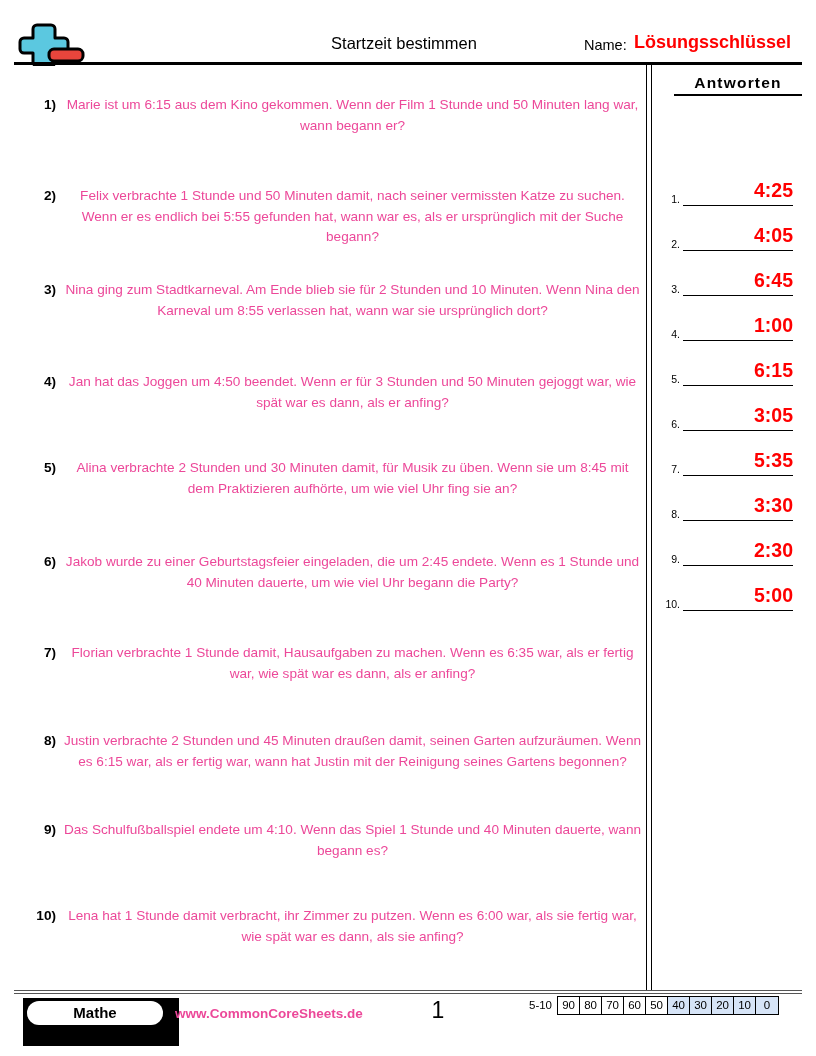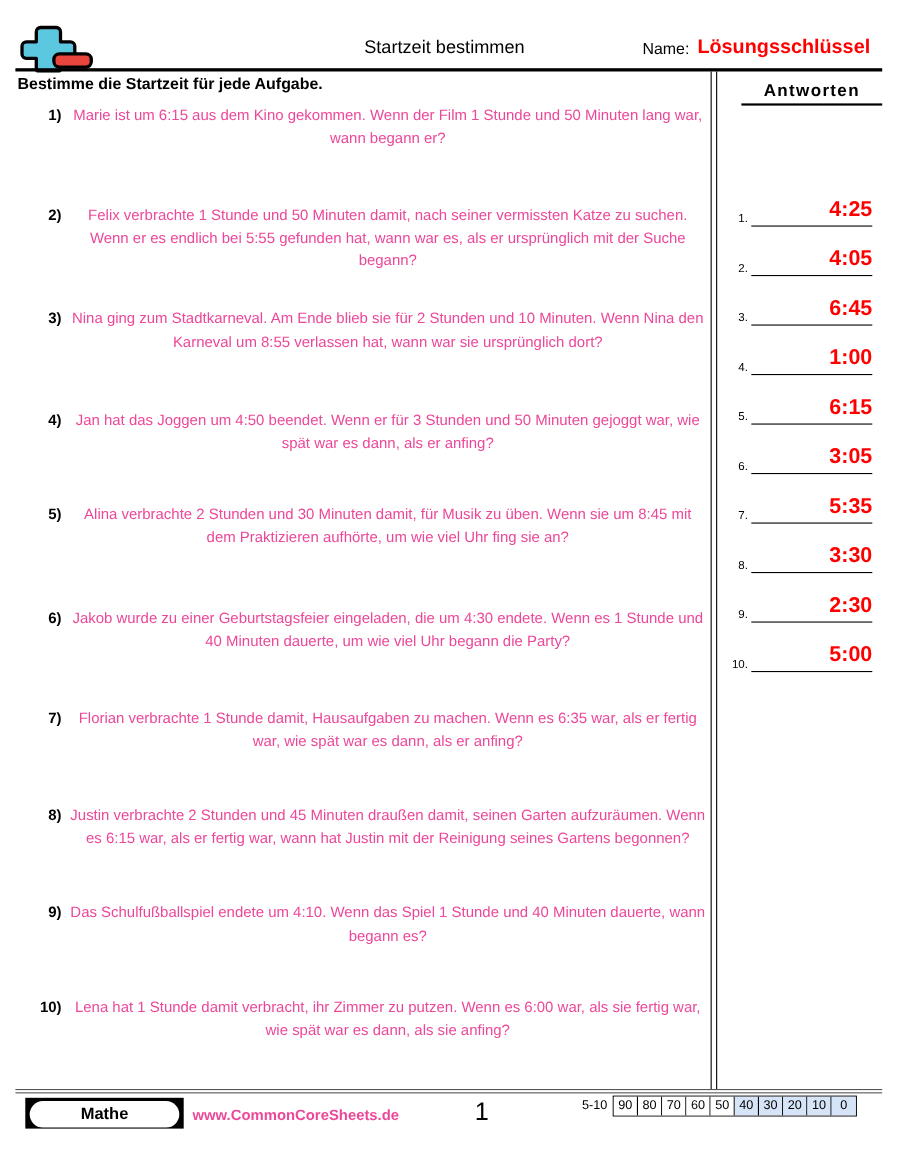--- a/index.html
+++ b/index.html
@@ -213,23 +213,24 @@
     width: 788px;
     height: 0;
     border-top: 1.2px solid #555;
   }
 
   .subject-badge {
     position: absolute;
     left: 23px;
     top: 998px;
     width: 144px;
-    height: 28px;
+    height: 48px;
     background: #000;
     display: block;
+    padding-left: 12px;
   }
   .subject-badge .pill {
     position: absolute;
     left: 4px;
     top: 3px;
     width: 136px;
     height: 24px;
     background: #fff;
     border-radius: 12px;
     text-align: center;
@@ -306,21 +307,20 @@
         <path d="M21 3 h14 a4 4 0 0 1 4 4 v9 h9 a4 4 0 0 1 4 4 v7 a4 4 0 0 1 -4 4 h-9 v9 a4 4 0 0 1 -4 4 h-14 a4 4 0 0 1 -4 -4 v-9 h-9 a4 4 0 0 1 -4 -4 v-7 a4 4 0 0 1 4 -4 h9 v-9 a4 4 0 0 1 4 -4 z" fill="#5bc8e0" stroke="#000" stroke-width="3" stroke-linejoin="round"></path>
         <rect x="33" y="27" width="34" height="12" rx="5" ry="5" fill="#e8453c" stroke="#000" stroke-width="3"></rect>
       </svg>
     </div>
     <div class="worksheet-title">Startzeit bestimmen</div>
     <div class="name-label">Name:</div>
     <div class="answer-key-label">Lösungsschlüssel</div>
   </div>
   <div class="header-rule"></div>
 
-  <div class="directions">Bestimme die Startzeit für jede Aufgabe.</div>
 
   <div class="divider">
     <i class="a"></i>
       <i class="b"></i>
   </div>
 
   <div class="problems" id="problems-list">
       <div class="problem" style="top: 0px;">
         <div class="num">1)</div>
         <div class="text">Marie ist um 6:15 aus dem Kino gekommen. Wenn der Film 1 Stunde und 50 Minuten lang war, wann begann er?</div>
@@ -336,21 +336,21 @@
       <div class="problem" style="top: 277px;">
         <div class="num">4)</div>
         <div class="text">Jan hat das Joggen um 4:50 beendet. Wenn er für 3 Stunden und 50 Minuten gejoggt war, wie spät war es dann, als er anfing?</div>
       </div>
       <div class="problem" style="top: 363px;">
         <div class="num">5)</div>
         <div class="text">Alina verbrachte 2 Stunden und 30 Minuten damit, für Musik zu üben. Wenn sie um 8:45 mit dem Praktizieren aufhörte, um wie viel Uhr fing sie an?</div>
       </div>
       <div class="problem" style="top: 457px;">
         <div class="num">6)</div>
-        <div class="text">Jakob wurde zu einer Geburtstagsfeier eingeladen, die um 4:30 endete. Wenn es 1 Stunde und 40 Minuten dauerte, um wie viel Uhr begann die Party?</div>
+        <div class="text">Jakob wurde zu einer Geburtstagsfeier eingeladen, die um 2:45 endete. Wenn es 1 Stunde und 40 Minuten dauerte, um wie viel Uhr begann die Party?</div>
       </div>
       <div class="problem" style="top: 548px;">
         <div class="num">7)</div>
         <div class="text">Florian verbrachte 1 Stunde damit, Hausaufgaben zu machen. Wenn es 6:35 war, als er fertig war, wie spät war es dann, als er anfing?</div>
       </div>
       <div class="problem" style="top: 636px;">
         <div class="num">8)</div>
         <div class="text">Justin verbrachte 2 Stunden und 45 Minuten draußen damit, seinen Garten aufzuräumen. Wenn es 6:15 war, als er fertig war, wann hat Justin mit der Reinigung seines Gartens begonnen?</div>
       </div>
       <div class="problem" style="top: 725px;">

